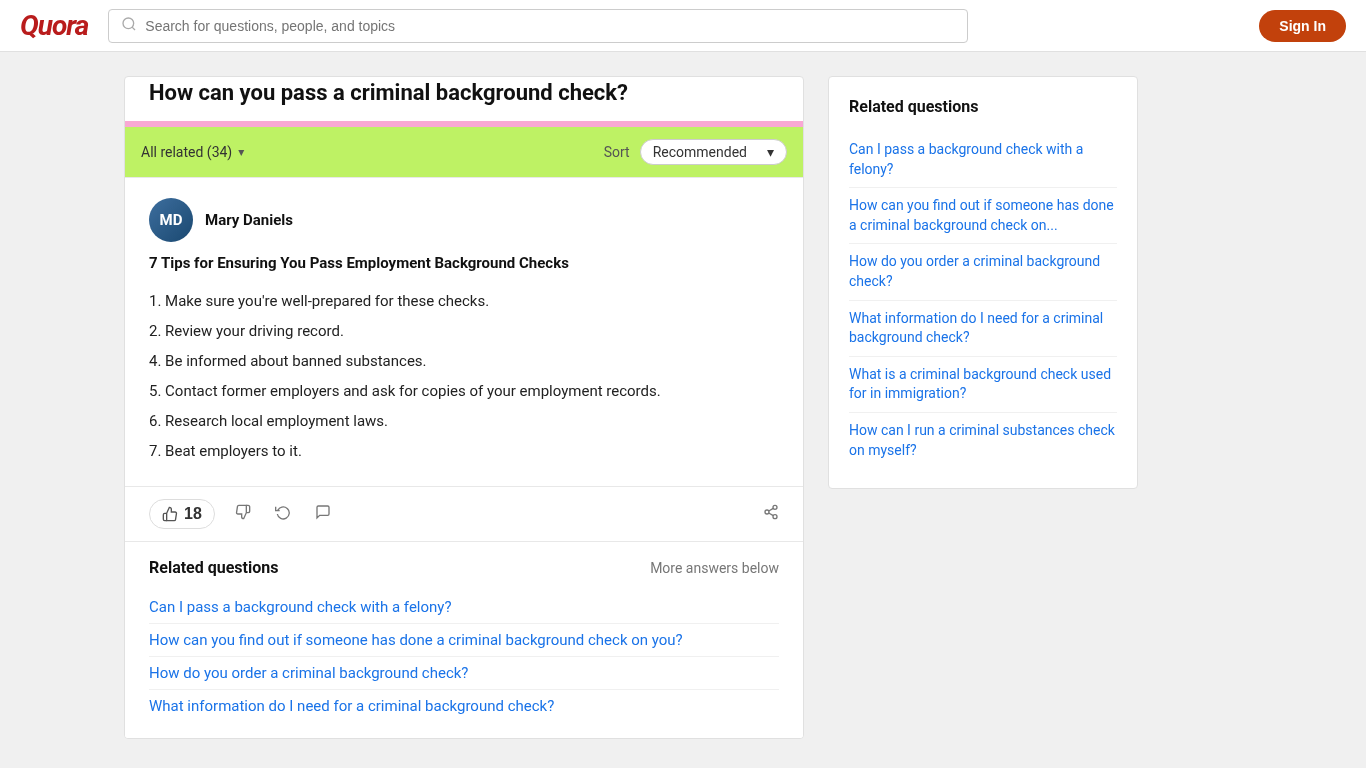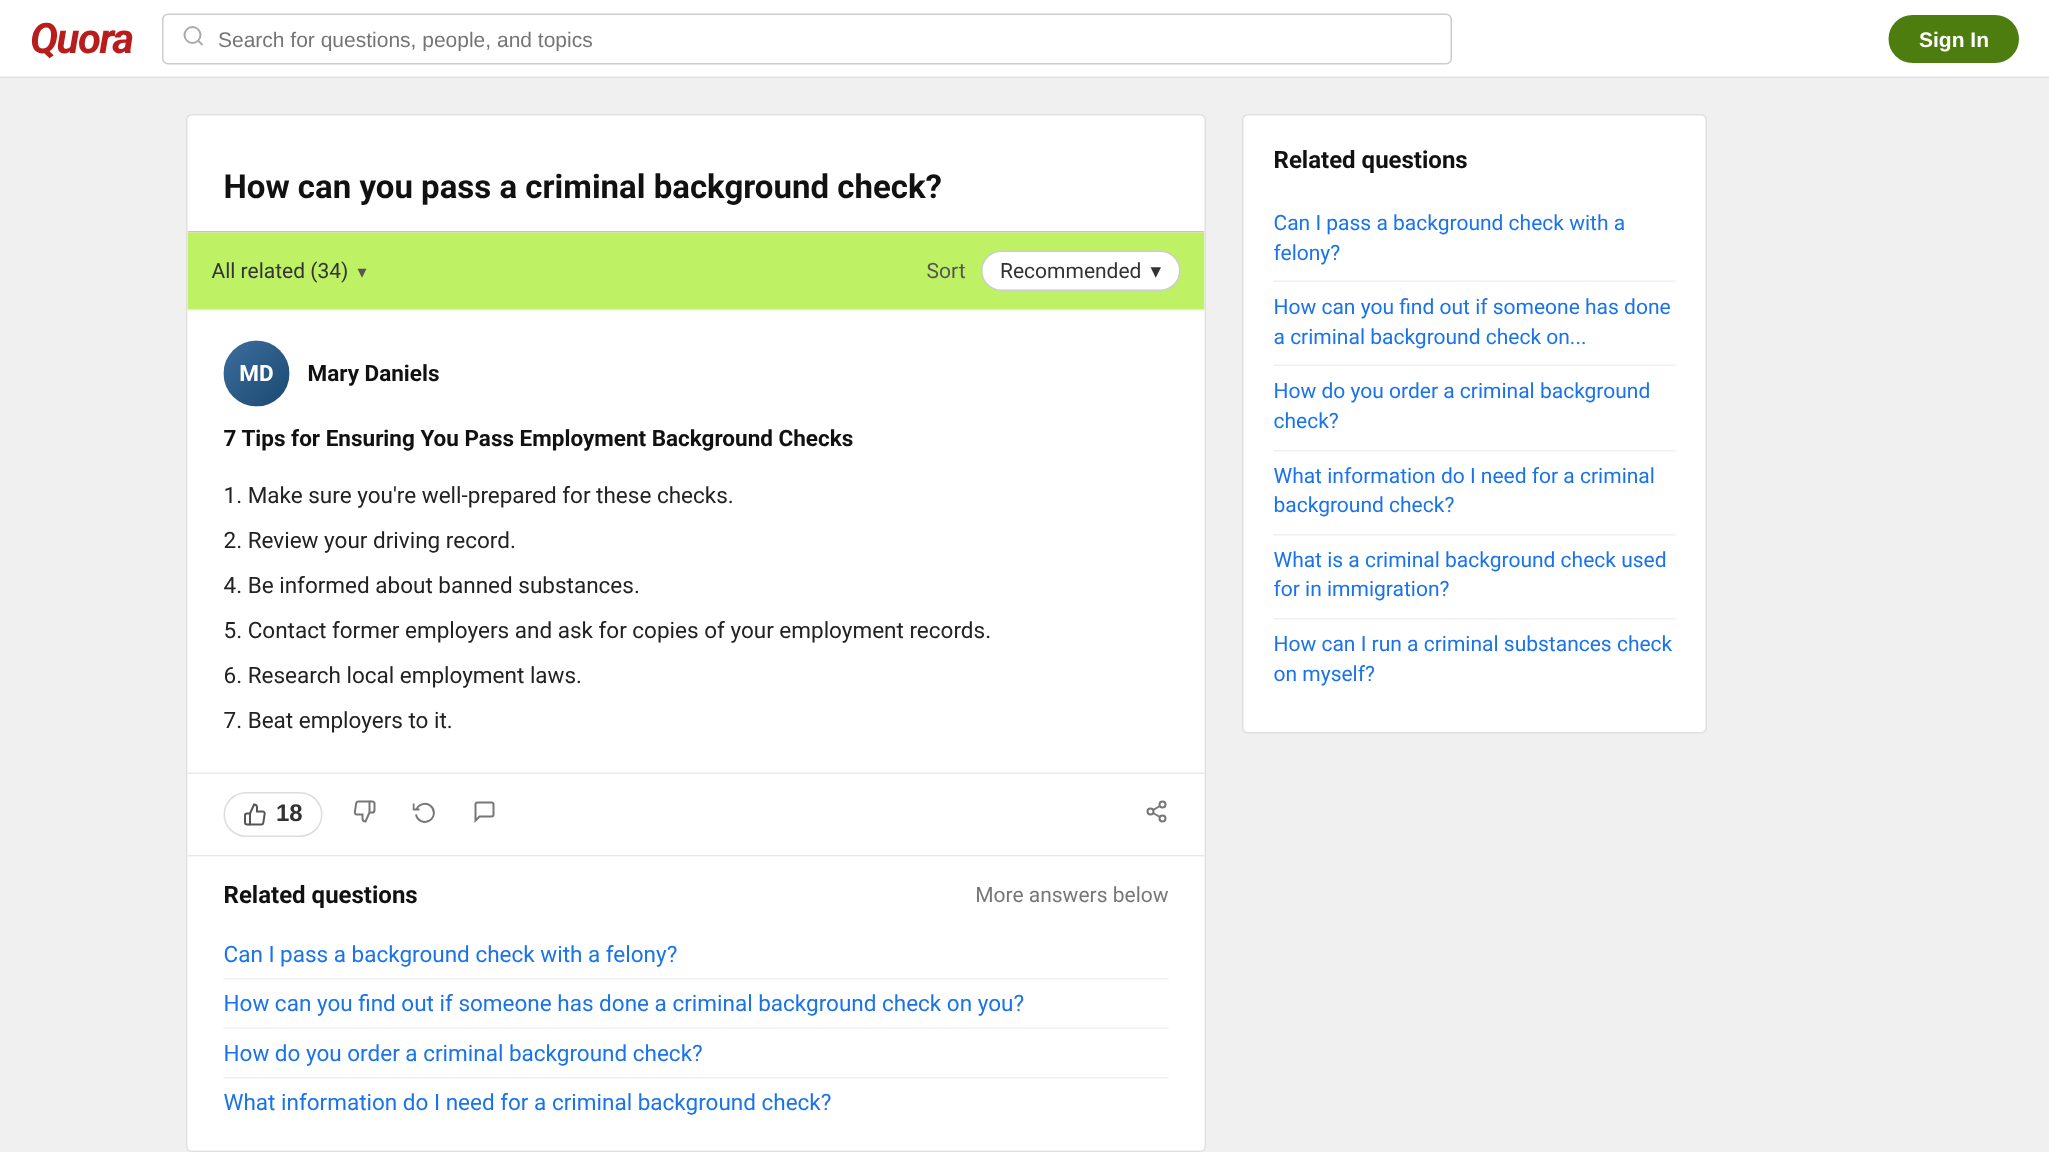--- a/index.html
+++ b/index.html
@@ -48,21 +48,21 @@
       color: #666;
     }
     .search-icon-svg {
       color: #aaa;
       margin-right: 8px;
     }
     .header-right {
       margin-left: auto;
     }
     .sign-in-btn {
-      background: #4d7c0f;
+      background: #c2410c;
       color: #fff;
       border: none;
       border-radius: 20px;
       padding: 8px 20px;
       font-size: 14px;
       font-weight: 600;
       cursor: pointer;
     }
 
     
@@ -81,22 +81,22 @@
     }
 
     
     .question-card {
       background: #fff;
       border: 1px solid #e0e0e0;
       border-radius: 4px;
       overflow: hidden;
     }
     .question-title-area {
-      padding: 36px 24px 16px;
-      border-bottom: 1px solid #f9a8d4;
+      padding: 3px 24px 16px;
+      border-bottom: 6px solid #f9a8d4;
     }
     .question-title {
       font-size: 22px;
       font-weight: 700;
       color: #111;
     }
 
     
     .filter-bar {
       display: flex;
@@ -125,21 +125,21 @@
       font-size: 14px;
       color: #555;
     }
     .sort-dropdown {
       border: 1px solid #ccc;
       border-radius: 20px;
       padding: 4px 12px;
       font-size: 14px;
       display: flex;
       align-items: center;
-      gap: 6px;
+      gap: 20px;
       cursor: pointer;
       background: #fff;
       color: #333;
     }
 
     
     .answer-card {
       background: #fff;
       padding: 20px 24px;
       border-bottom: 1px solid #e8e8e8;

